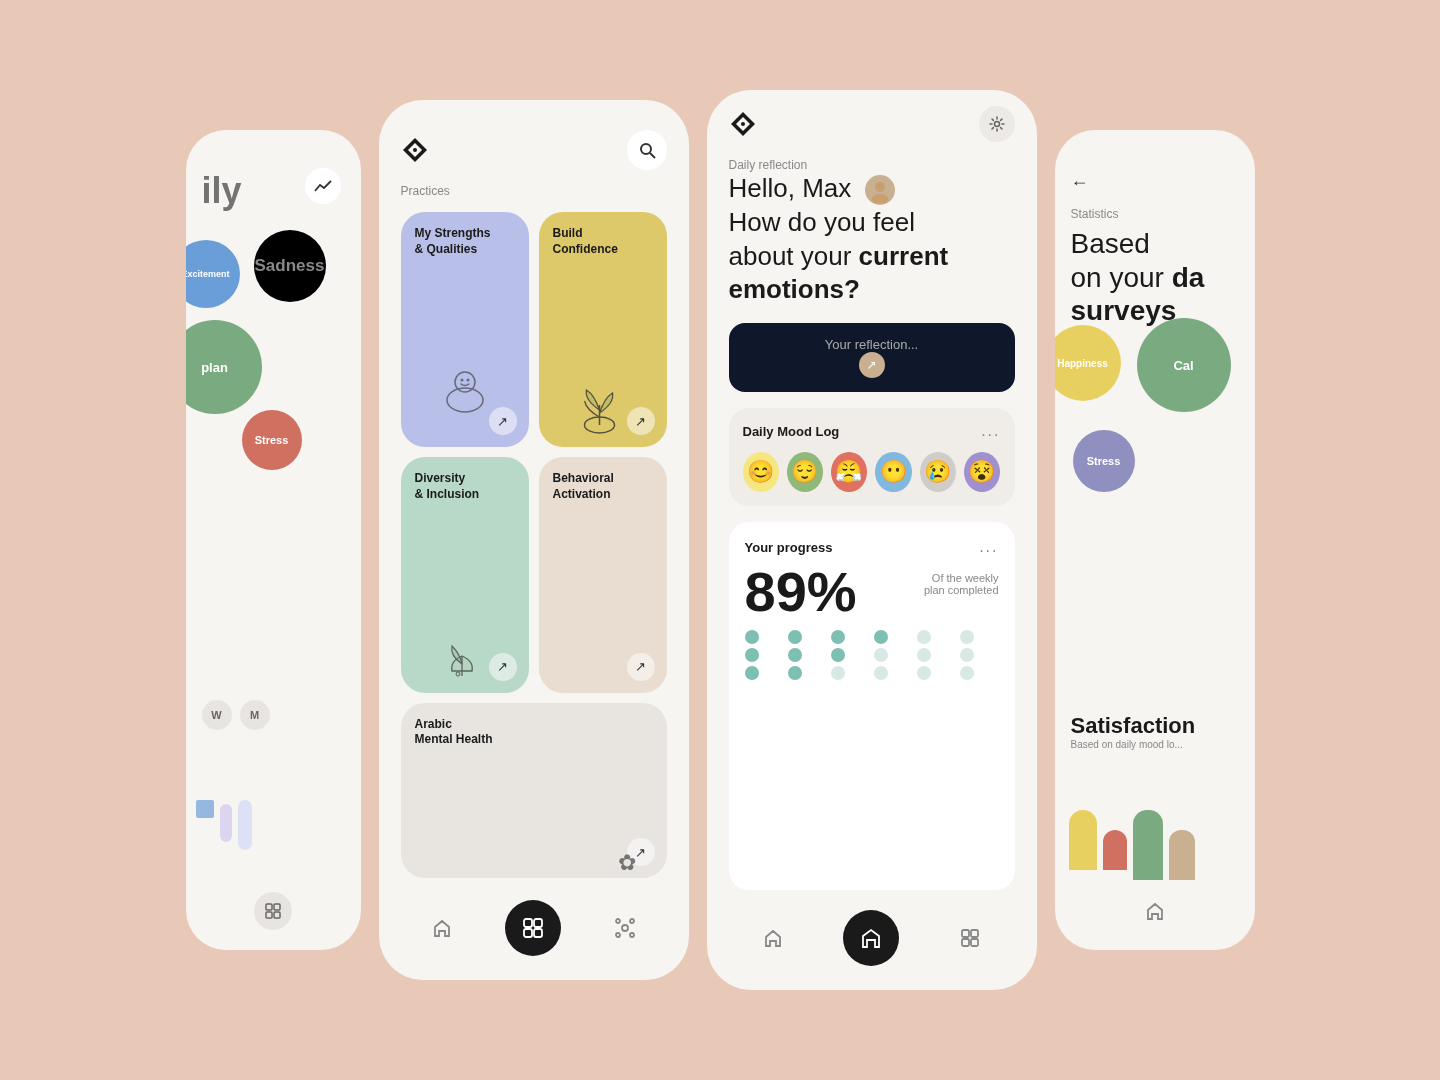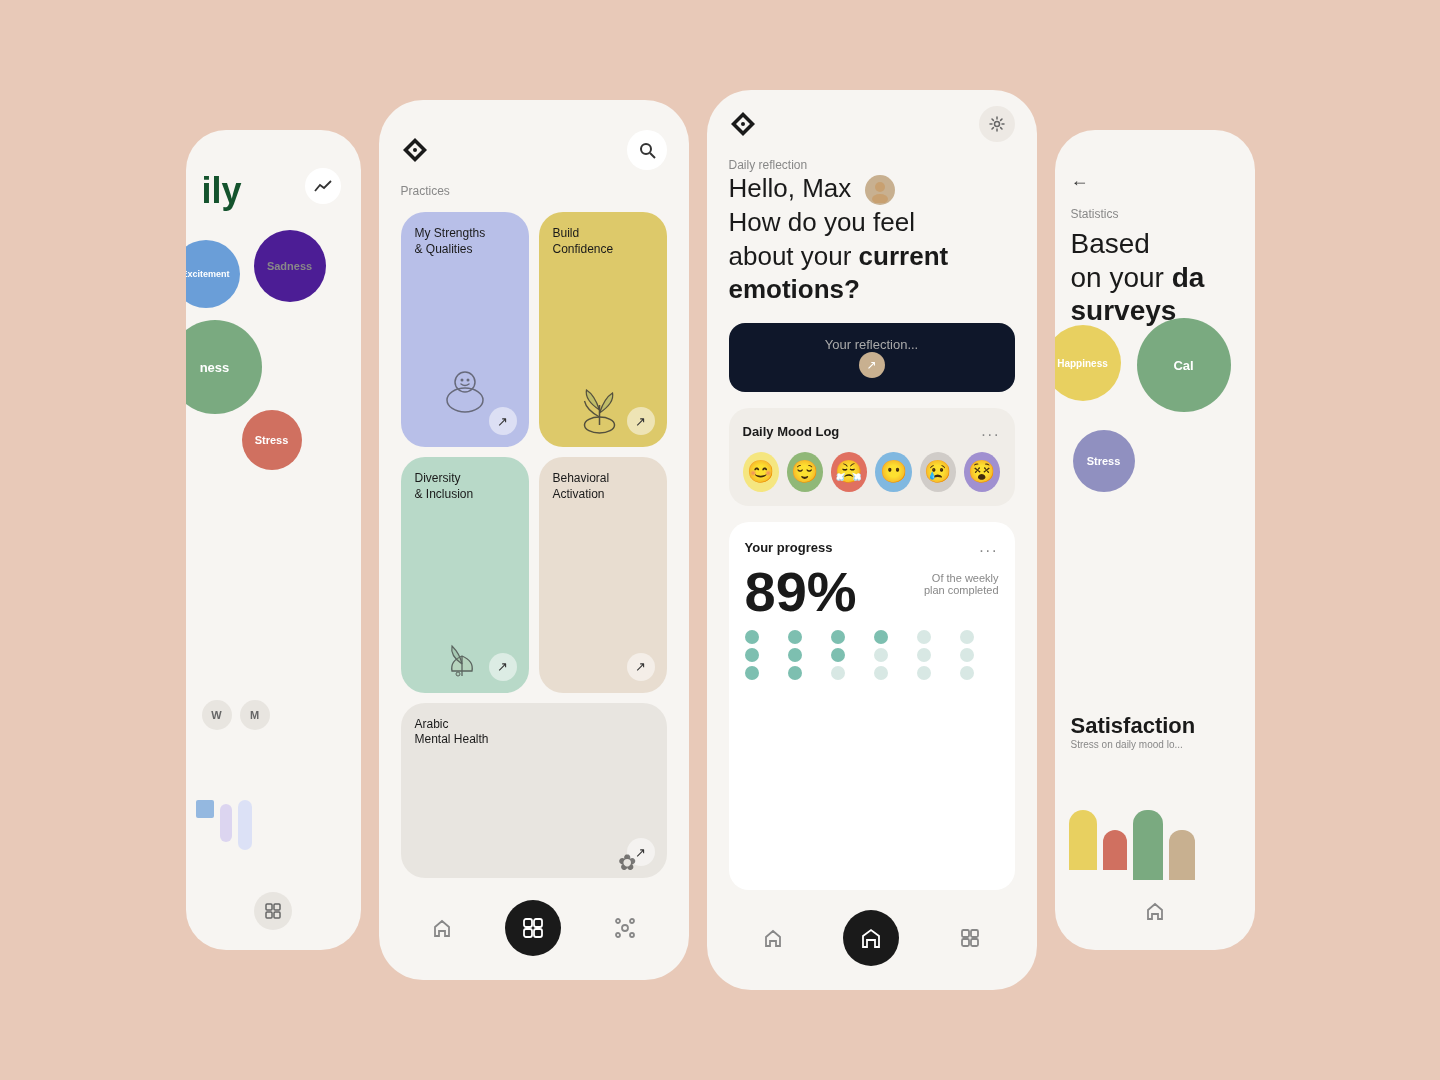--- a/index.html
+++ b/index.html
@@ -69,21 +69,21 @@
 
     
     .p1-content {
       padding: 40px 16px;
       height: 100%;
       position: relative;
     }
     .p1-title {
       font-size: 36px;
       font-weight: 700;
-      color: #14532d;
+      color: #737373;
       margin-bottom: 20px;
     }
     .p1-bubble {
       border-radius: 50%;
       display: flex;
       align-items: center;
       justify-content: center;
       font-size: 11px;
       font-weight: 600;
       color: white;
@@ -204,21 +204,21 @@
     .p2-card-beige {
       background: #e8ddd0;
     }
     .p2-card-gray {
       background: #e8e5e0;
       grid-column: 1 / -1;
       min-height: 100px;
     }
     .p2-card-title {
       font-size: 12px;
-      font-weight: 400;
+      font-weight: 700;
       color: #1a1a1a;
       line-height: 1.3;
       max-width: 80%;
     }
     .arrow-btn {
       position: absolute;
       bottom: 12px;
       right: 12px;
       width: 28px;
       height: 28px;
@@ -488,22 +488,22 @@
   <div class="p1-content">
     <div class="p1-icon">
       <svg width="18" height="18" viewBox="0 0 18 18" fill="none" stroke="#333" stroke-width="1.8">
         <polyline points="1,14 6,8 10,11 17,4"></polyline>
       </svg>
     </div>
 
     <div class="p1-title">ily</div>
 
     <div class="p1-bubble" style="background:#6a9ed8;width:68px;height:68px;top:110px;left:-14px;font-size:9px;">Excitement</div>
-    <div class="p1-bubble" style="background:#4c1d95;width:72px;height:72px;top:100px;left:68px;color:#888;font-size:11px;">Sadness</div>
-    <div class="p1-bubble" style="background:#7aaa80;width:94px;height:94px;top:190px;left:-18px;font-size:13px;">ness</div>
+    <div class="p1-bubble" style="background:#000000;width:72px;height:72px;top:100px;left:68px;color:#888;font-size:17px;">Sadness</div>
+    <div class="p1-bubble" style="background:#7aaa80;width:94px;height:94px;top:190px;left:-18px;font-size:13px;">plan</div>
     <div class="p1-bubble" style="background:#d07060;width:60px;height:60px;top:280px;left:56px;font-size:11px;">Stress</div>
 
     <div class="p1-week-btns">
       <div class="p1-week-btn">W</div>
       <div class="p1-week-btn">M</div>
     </div>
 
     <div style="position:absolute;bottom:100px;left:10px;display:flex;gap:6px;">
       <div style="width:18px;height:18px;background:#6a9ed8;border-radius:2px;opacity:0.7;"></div>
       <div style="width:12px;height:38px;background:#d0c8f0;border-radius:8px;opacity:0.7;margin-top:4px;"></div>
@@ -740,21 +740,21 @@
     <div class="p4-title">
       Based<br>on your <strong>da</strong><br><strong>surveys</strong>
     </div>
 
     <div class="p4-bubble" style="background:#e8d060;width:76px;height:76px;top:195px;left:-10px;font-size:10px;">Happiness</div>
     <div class="p4-bubble" style="background:#7aaa80;width:94px;height:94px;top:188px;left:82px;font-size:13px;color:white;">Cal</div>
     <div class="p4-bubble" style="background:#9090c0;width:62px;height:62px;top:300px;left:18px;font-size:11px;">Stress</div>
 
     <div class="satisfaction-section">
       <div class="satisfaction-title">Satisfaction</div>
-      <div class="satisfaction-sub">Stress on daily mood lo...</div>
+      <div class="satisfaction-sub">Based on daily mood lo...</div>
     </div>
 
     <div style="position:absolute;bottom:70px;left:0;right:0;display:flex;gap:6px;padding:0 14px;">
       <div style="width:28px;height:60px;background:#e8d060;border-radius:14px 14px 0 0;"></div>
       <div style="width:24px;height:40px;background:#d07060;border-radius:12px 12px 0 0;margin-top:20px;"></div>
       <div style="width:30px;height:70px;background:#7aaa80;border-radius:14px 14px 0 0;"></div>
       <div style="width:26px;height:50px;background:#c8b090;border-radius:12px 12px 0 0;margin-top:20px;"></div>
     </div>
 
     <div class="p4-bottom-nav">

